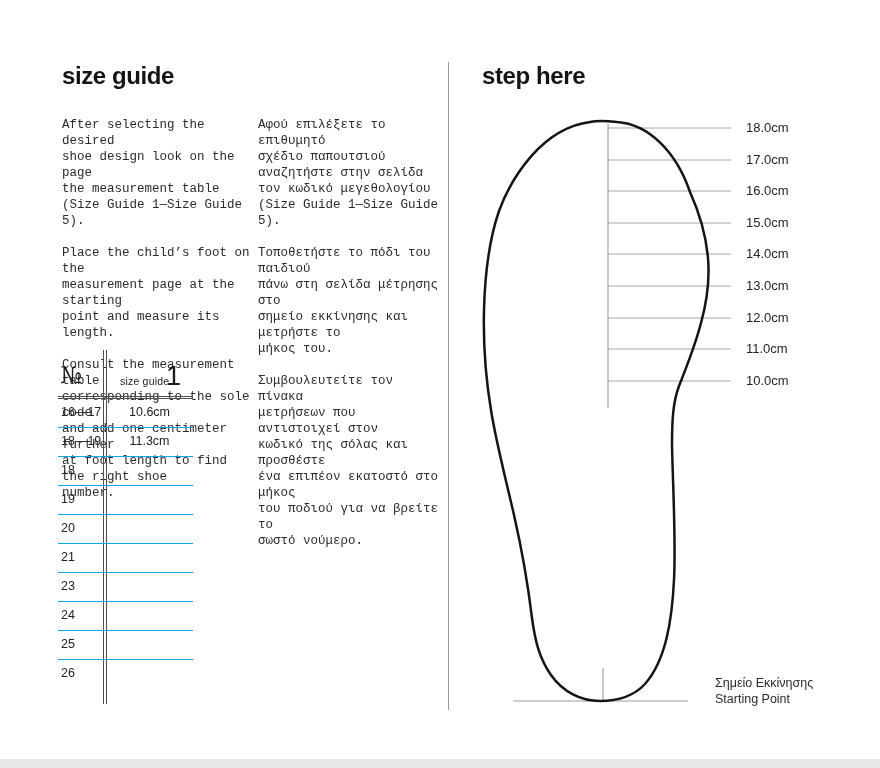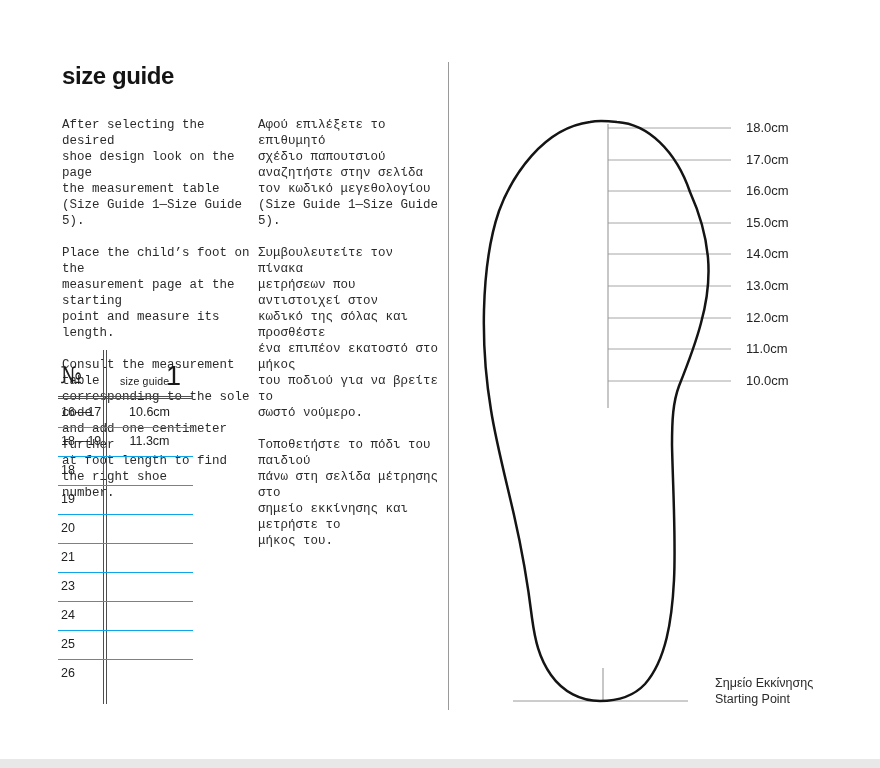--- a/index.html
+++ b/index.html
@@ -57,30 +57,30 @@
 at foot length to find the right shoe
 number.</p>
   </div>
 
   <div class="text-col" id="col-el">
     <p>Αφού επιλέξετε το επιθυμητό
 σχέδιο παπουτσιού
 αναζητήστε στην σελίδα
 τον κωδικό μεγεθολογίου
 (Size Guide 1—Size Guide 5).</p>
+    <p>Τοποθετήστε το πόδι του παιδιού
+πάνω στη σελίδα μέτρησης στο
+σημείο εκκίνησης και μετρήστε το
+μήκος του.</p>
     <p>Συμβουλευτείτε τον πίνακα
 μετρήσεων που αντιστοιχεί στον
 κωδικό της σόλας και προσθέστε
 ένα επιπέον εκατοστό στο μήκος
 του ποδιού για να βρείτε το
 σωστό νούμερο.</p>
-    <p>Τοποθετήστε το πόδι του παιδιού
-πάνω στη σελίδα μέτρησης στο
-σημείο εκκίνησης και μετρήστε το
-μήκος του.</p>
   </div>
 
   <div class="sg-table">
     <div class="sg-vrule"></div>
     <div class="sg-header">
       <span class="sg-no">№</span>
       <span class="sg-title">size guide</span>
       <span class="sg-num">1</span>
     </div>
     <div class="sg-row">
@@ -120,20 +120,21 @@
       <span class="size"></span>
     </div>
     <div class="sg-row">
       <span class="no">26</span>
       <span class="size"></span>
     </div>
   </div>
 
   <div class="divider"></div>
 
+  <h1 class="heading" id="heading-right">step here</h1>
 
   <svg class="diagram-svg" width="880" height="768" viewBox="0 0 880 768">
     <g stroke="#a6a6a6" stroke-width="1">
       <line x1="608" y1="128" x2="731" y2="128"></line>
       <line x1="608" y1="160" x2="731" y2="160"></line>
       <line x1="608" y1="191" x2="731" y2="191"></line>
       <line x1="608" y1="223" x2="731" y2="223"></line>
       <line x1="608" y1="254" x2="731" y2="254"></line>
       <line x1="608" y1="286" x2="731" y2="286"></line>
       <line x1="608" y1="318" x2="731" y2="318"></line>

